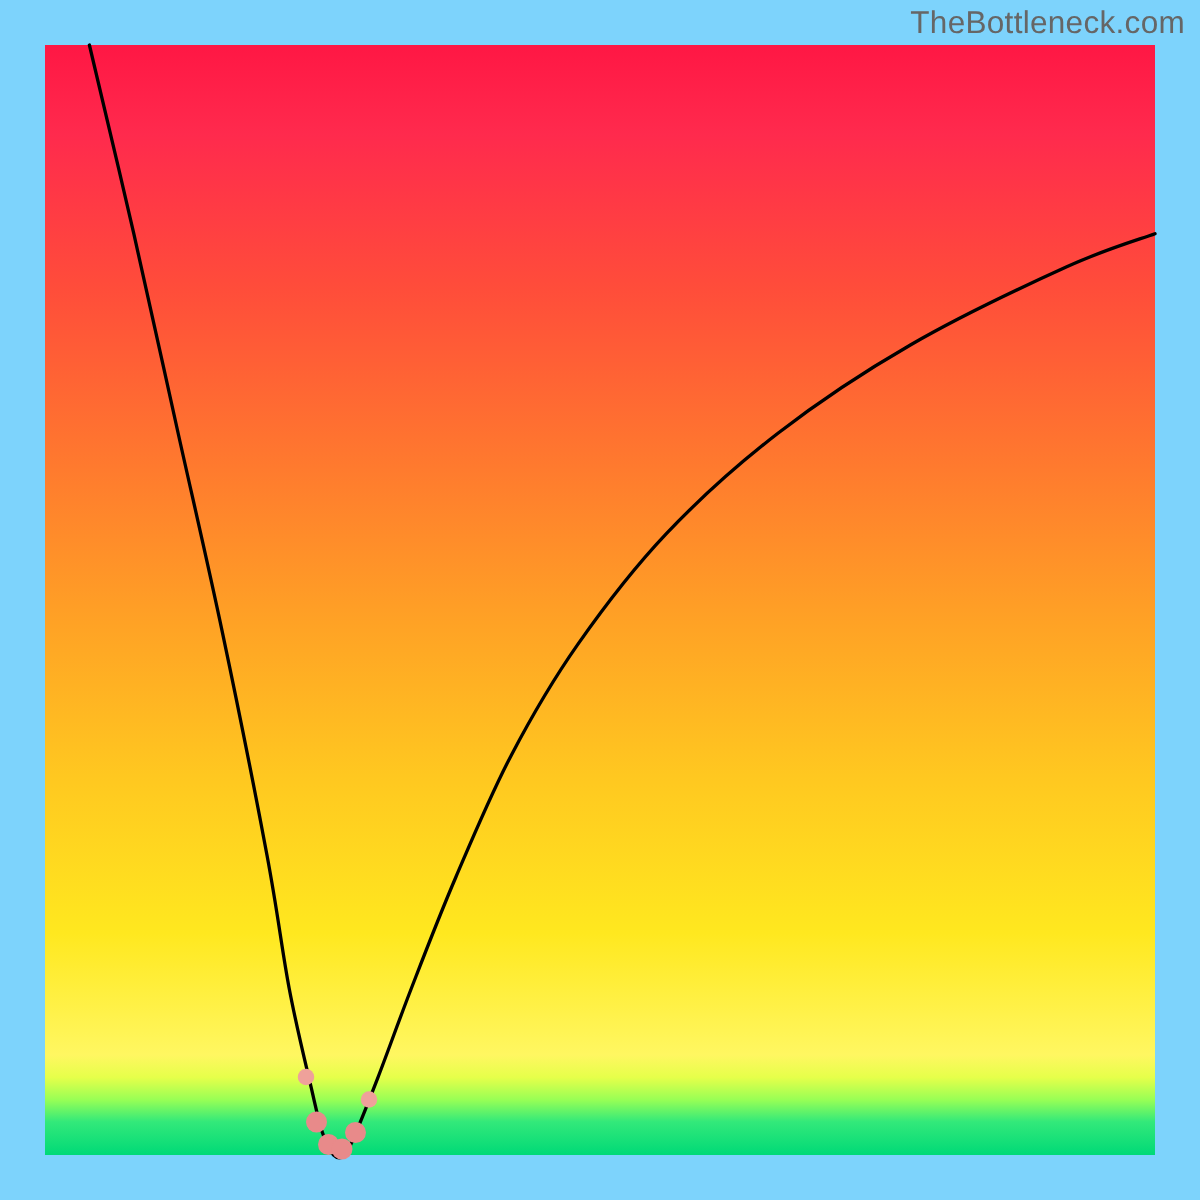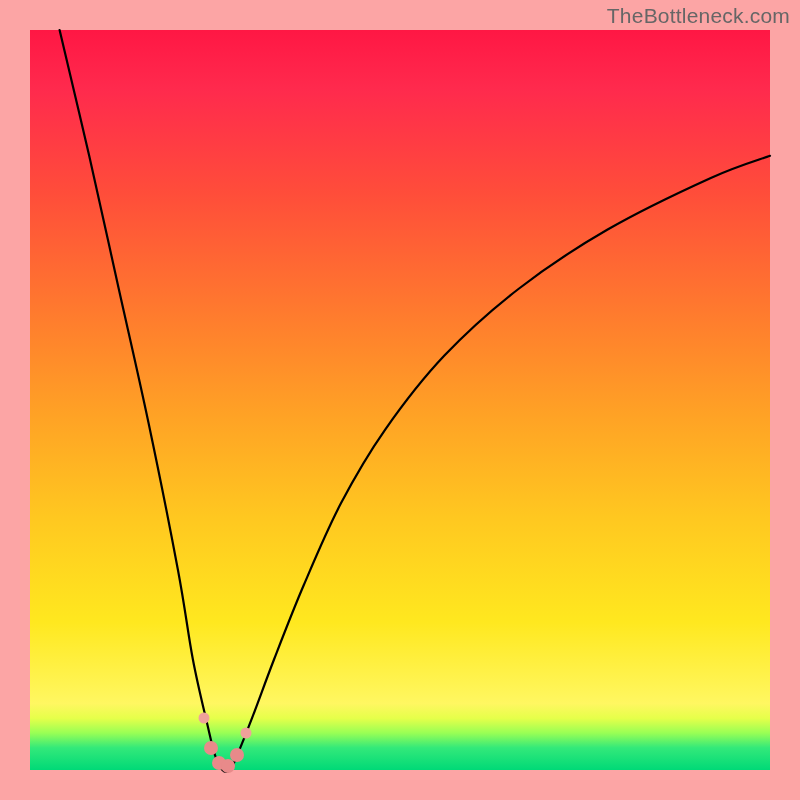--- a/index.html
+++ b/index.html
@@ -8,21 +8,21 @@
     width: 800px;
     height: 800px;
     background: #000;
     font-family: Arial, Helvetica, sans-serif;
     overflow: hidden;
   }
   .frame {
     position: absolute;
     left: 0; top: 0;
     width: 800px; height: 800px;
-    background: #fca5a5;
+    background: #7dd3fc;
   }
   .plot {
     position: absolute;
     left: 30px;
     top: 30px;
     width: 740px;
     height: 740px;
     
     background: linear-gradient(
       to bottom,

